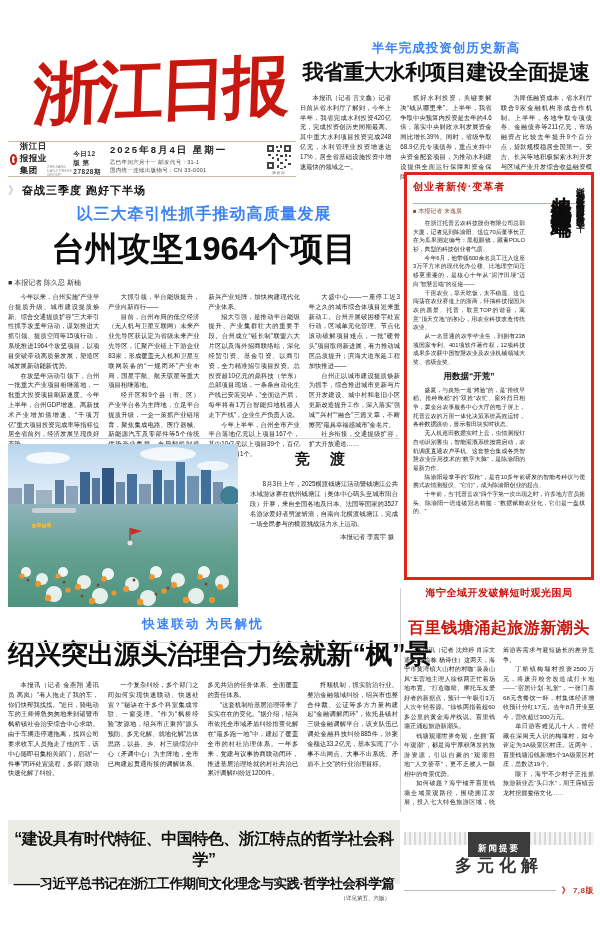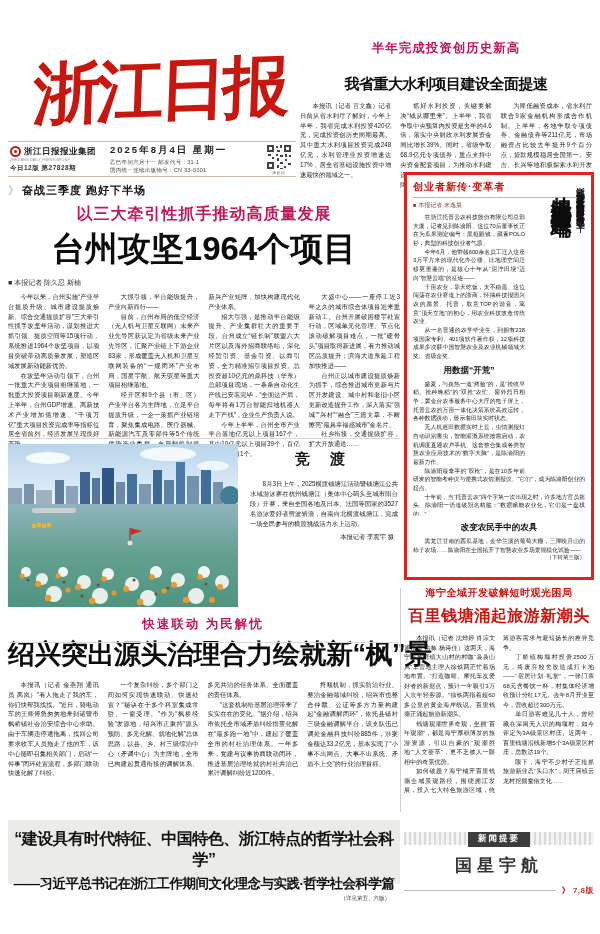--- a/index.html
+++ b/index.html
@@ -13,42 +13,42 @@
     font-family:"DejaVu Serif","Liberation Serif",serif;
     font-size:67px; font-weight:bold; color:#c8170f;
     letter-spacing:-4px; transform:rotate(-2deg) skewX(-4deg);
     line-height:100px; text-align:center; white-space:nowrap;
   }
   .info-row {
     position:absolute; left:8px; top:141px; width:288px; height:36px;
     border-top:1px solid #cbb9a4; border-bottom:1px solid #cbb9a4;
     display:flex; align-items:center; justify-content:space-between; padding:2px 2px;
   }
-  .logo-block { display:flex; flex-direction:column; align-items:flex-start; width:92px; }
+  .logo-block { display:flex; flex-direction:row; align-items:flex-end; width:92px; }
   .logo-line { display:flex; align-items:center; gap:3px; }
   .logo-ring { width:11px; height:11px; border:2.5px solid #c8170f; border-radius:50%; position:relative; }
   .logo-ring::after{ content:""; position:absolute; left:2px; top:2px; width:3px; height:3px; background:#c8170f; border-radius:50%; }
   .logo-name { font-size:8.5px; font-weight:bold; color:#222; letter-spacing:0.5px; }
   .logo-en { font-size:3.5px; color:#888; letter-spacing:0.2px; }
   .issue-info { font-size:6.5px; color:#333; font-weight:bold; margin-top:2px; letter-spacing:0.5px; }
   .date-block { flex:1; padding-left:8px; }
   .date-main { font-size:9.5px; font-weight:bold; color:#222; letter-spacing:2px; }
   .date-sub { font-size:5.5px; color:#444; margin-top:1.5px; letter-spacing:0.3px; }
   .qr-block { width:30px; display:flex; flex-direction:column; align-items:center; }
   .qr-caption { font-size:3.5px; color:#666; margin-top:1px; letter-spacing:1px; }
 
   
   .bp { font-size:6.3px; line-height:1.56; color:#1c1c1c; text-align:justify; text-indent:2em; }
-  .kicker { font-weight:bold; color:#be185d; text-align:center; }
+  .kicker { font-weight:bold; color:#3b82f6; text-align:center; }
   .headline { font-weight:bold; color:#0d0d0d; text-align:center; }
 
   
   .water { position:absolute; left:300px; top:40px; width:292px; }
   .water .kicker { font-size:12.5px; letter-spacing:1px; }
-  .water .headline { font-size:15px; margin-top:18px; letter-spacing:-0.5px; white-space:nowrap; }
+  .water .headline { font-size:21px; margin-top:1px; letter-spacing:-0.5px; white-space:nowrap; }
   .water-body { margin-top:7px; height:90px; overflow:hidden; column-count:3; column-gap:9px; }
 
   
   .taizhou { position:absolute; left:8px; top:183px; width:392px; }
   .tz-tag { font-size:11px; font-weight:bold; color:#111; letter-spacing:1px; }
   .tz-tag .arrow { color:#9a9a9a; font-weight:normal; margin-right:2px; }
   .taizhou .kicker { font-size:16px; margin-top:6px; letter-spacing:1px; }
   .taizhou .headline { font-size:33px; margin-top:2px; letter-spacing:0px; white-space:nowrap; }
   .tz-byline { font-size:7px; color:#333; margin-top:6px; }
   .tz-body { margin-top:4px; height:168px; overflow:hidden; column-count:4; column-gap:9px; }
@@ -62,31 +62,31 @@
   .photo-credit { margin-top:4px; font-size:6.3px; color:#1c1c1c; text-align:right; padding-right:4px; }
 
   
   .redbox { position:absolute; left:404px; top:172px; width:190px; height:408px;
     border:3px solid #e0241b; background:#fff; padding:5px 6px; overflow:hidden; }
   .rb-top { height:336px; overflow:hidden; }
   .rb-float { float:right; width:60px; height:292px; display:flex; flex-direction:row; justify-content:flex-end; gap:3px; }
   .rb-vkicker { writing-mode:vertical-rl; font-size:8.5px; font-weight:bold; color:#111; letter-spacing:1.5px; line-height:1.15; }
   .rb-vhead { writing-mode:vertical-rl; font-size:21px; font-weight:bold; color:#0d0d0d; letter-spacing:2px; line-height:1.05; }
   .rb-label { color:#c8170f; font-size:10px; font-weight:bold; letter-spacing:1px;
-    border-bottom:1px solid #e6a39e; padding-bottom:3px; margin-bottom:3px; }
+    border-bottom:1px solid #e6a39e; padding-bottom:9px; margin-bottom:3px; }
   .rb-byline { font-size:6px; color:#8a4a42; margin-bottom:3px; }
   .redbox .bp { font-size:5.8px; line-height:1.5; }
   .rb-subhead { font-size:8.5px; font-weight:bold; color:#111; text-align:center; margin:4px 0 3px; }
   .rb-bottom { padding-top:2px; }
   .rb-jump { font-size:5.5px; color:#222; float:right; }
 
   
   .haining { position:absolute; left:404px; top:586px; width:190px; }
   .haining .kicker { font-size:10px; color:#c8170f; letter-spacing:0.5px; }
-  .haining .headline { font-size:16px; color:#c8170f; margin-top:6px; letter-spacing:0.5px; white-space:nowrap; }
+  .haining .headline { font-size:16px; color:#c8170f; margin-top:18px; letter-spacing:0.5px; white-space:nowrap; }
   .hn-body { margin-top:6px; height:190px; overflow:hidden; column-count:2; column-gap:8px; }
   .hn-body .bp { font-size:6.1px; }
 
   
   .shaoxing { position:absolute; left:8px; top:616px; width:390px; }
   .shaoxing .kicker { font-size:12.5px; letter-spacing:2px; }
   .shaoxing .headline { font-size:27px; margin-top:3px; letter-spacing:-0.5px; white-space:nowrap; }
   .sx-body { margin-top:8px; height:108px; overflow:hidden; column-count:4; column-gap:9px; }
 
   
@@ -95,21 +95,21 @@
   .banner-l1 { font-size:16px; font-weight:bold; color:#111; letter-spacing:-0.5px; }
   .banner-l2 { font-size:13.5px; font-weight:bold; color:#111; margin-top:4px; letter-spacing:-0.5px; }
   .banner-note { font-size:5.5px; color:#333; text-align:right; padding-right:10px; margin-top:2px; }
 
   
   .digest { position:absolute; left:404px; top:832px; width:190px; }
   .digest-strip { position:relative; height:13px;
     background:repeating-linear-gradient(90deg,#d9d9d9 0 2px,#f4f4f4 2px 5px); }
   .digest-badge { position:absolute; left:50%; top:0; transform:translateX(-50%);
     background:#3c3c3c; color:#fff; font-size:8.5px; font-weight:bold;
-    padding:1px 10px 2px; letter-spacing:2px; white-space:nowrap; }
+    padding:11px 10px 2px; letter-spacing:2px; white-space:nowrap; }
   .digest-title { text-align:center; font-size:17px; font-weight:bold; color:#333;
     letter-spacing:5px; margin-top:9px; }
   .digest-pages-row { display:flex; align-items:center; margin-top:8px; }
   .digest-rule { flex:1; border-top:1px solid #bdbdbd; }
   .digest-pages { font-size:8px; font-weight:bold; color:#c0392b; margin-left:6px; letter-spacing:0.5px;text-align:right; }
 
   
   .hline { position:absolute; height:1px; background:#d8d8d8; }
   .vline { position:absolute; width:1px; background:#cfcfcf; }
 </style>
@@ -315,25 +315,20 @@
           <p class="bp">从一名普通的农学毕业生，到拥有238项国家专利、401项软件著作权，12项科技成果多次获中国智慧农业及农业机械领域大奖、省级金奖。</p>
         </div>
       <div class="rb-subhead">用数据“开荒”</div>
       <div>
           <p class="bp">盛夏，与炎热一道“烤验”的，是“抢收早稻、抢种晚稻”的“双抢”农忙。窗外烈日相争，黄金台农事服务中心大厅的电子屏上，托普云农的万亩一体化决策系统高效运转，各种数据跳动，显示着田块实时状态。</p>
           <p class="bp">无人机巡田数据实时上云，虫情测报灯自动识别害虫，智能灌溉系统按需启动，农机调度直通农户手机。这套整合集成各类智慧农业应用技术的“数字大脑”，是陈渝阳的最新力作。</p>
           <p class="bp">陈渝阳最拿手的“双枪”，是在10多年前研发的智能考种仪与便携式农情测报仪。“它们”，成为陈渝阳创业的起点。</p>
           <p class="bp">十年前，当“托普云农”四个字第一次出现之时，许多地方官员摇头。陈渝阳一语道破冠名精髓：“数据赋能农业化，它们是一盘棋的。”</p>
         </div>
     </div>
-    <div class="rb-bottom">
-      <div class="rb-subhead">改变农民手中的农具</div>
-      <p class="bp">黑龙江甘南的西瓜基地，金华兰溪的葡萄大棚，三潭映月山的柿子农场……陈渝阳在全国拓开了智慧农业多场景规模化试验——</p>
-      <span class="rb-jump">（下转第三版）</span>
-    </div>
   </div>
 
   <div class="haining">
     <div class="kicker">海宁全域开发破解短时观光困局</div>
     <div class="headline">百里钱塘涌起旅游新潮头</div>
     <div class="hn-body">
         <p class="bp">本报讯（记者 沈烨婷 肖淙文 通讯员 俞栋 杨诗佳）这两天，海宁市黄湾镇大山村的村咖“袅袅山风”车营地主理人徐铁两正忙着场地布置。“打造咖啡、摩托车友爱好者的新据点，预计一年吸引3万人次年轻客源。”徐铁两指着超60多公里的黄金海岸线说。百里钱塘正涌起旅游新潮头。</p>
         <p class="bp">钱塘观潮世界奇观，坐拥“百年观潮”，都是海宁厚积薄发的旅游资源，引以自豪的“观潮胜地”“人文荟萃”，更不乏被人一眼相中的奇景优势。</p>
         <p class="bp">如何破题？海宁铺开百里钱塘全域景观路径，围绕拥江发展，投入七大特色旅游区域，统筹游客需求与避短扬长的差异竞争。</p>
         <p class="bp">丁桥镇梅堰村投资2500万元，将废弃校舍改造成打卡地——“宿居计划·礼堂”，一张门票68元含餐饮一杯，村集体经济增收预计分红17元。去年8月开业至今，营收超过300万元。</p>
@@ -356,21 +351,21 @@
   <div class="banner">
     <div class="banner-l1">“建设具有时代特征、中国特色、浙江特点的哲学社会科学”</div>
     <div class="banner-l2">——习近平总书记在浙江工作期间文化理念与实践·哲学社会科学篇</div>
     <div class="banner-note">（详见第五、六版）</div>
   </div>
 
   <div class="digest">
     <div class="digest-strip">
       <span class="digest-badge">新闻提要</span>
     </div>
-    <div class="digest-title">国星宇航</div>
+    <div class="digest-title">多元化解</div>
     <div class="digest-pages-row">
       <span class="digest-rule"></span>
       <span class="digest-pages">》 7,8版</span>
     </div>
   </div>
 
   <div class="hline" style="left:8px; top:438px; width:392px;"></div>
   <div class="hline" style="left:8px; top:642px; width:390px;"></div>
   <div class="vline" style="left:400px; top:588px; height:224px;"></div>
 

